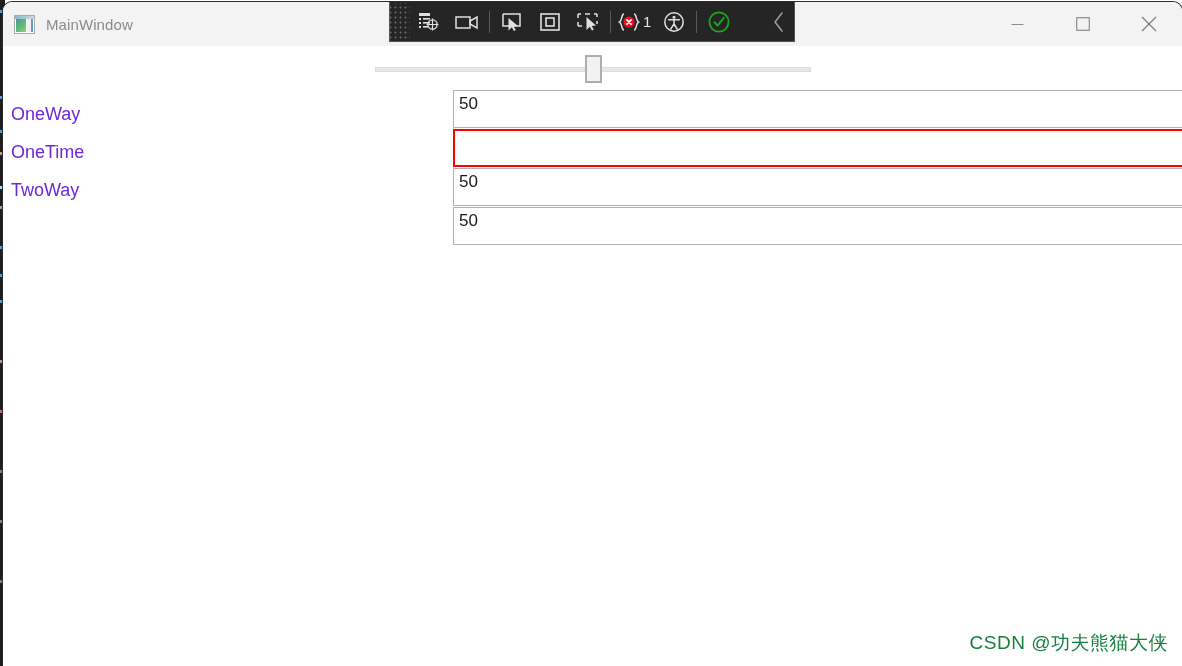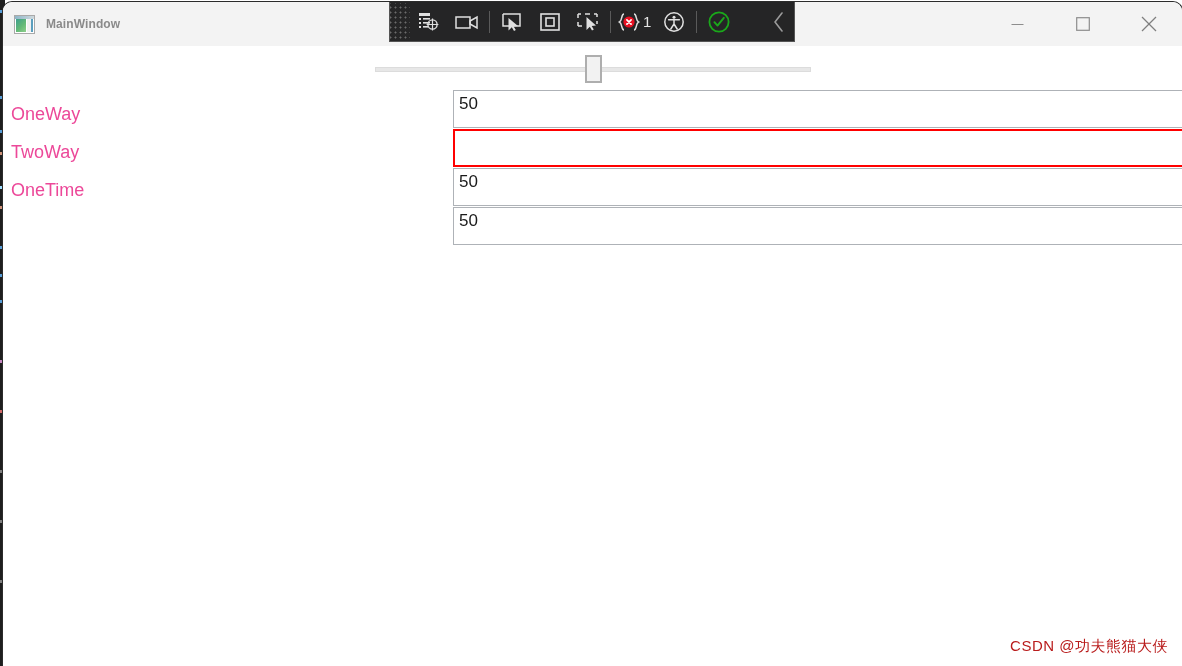--- a/index.html
+++ b/index.html
@@ -81,25 +81,24 @@
   }
   .app-icon .ic-right {
     position: absolute; right: 1px; top: 3px; width: 6px; bottom: 1px;
     background: #f1f1f1;
   }
   .app-icon .ic-bar {
     position: absolute; right: 1px; top: 3px; width: 2px; bottom: 1px;
     background: #5b9fbe;
   }
   .title-text {
-    font-size: 12px;
+    font-size: 15px;
     color: #8a8a8a;
     letter-spacing: 0.1px;
     white-space: nowrap;
-    font-weight: bold;
   }
 
   
   .caption-buttons {
     position: absolute;
     right: 0; top: 0;
     height: 44px;
     display: flex;
   }
   .cap-btn {
@@ -197,21 +196,21 @@
   .labels {
     position: absolute;
     left: 8px; top: 49px;
     width: 420px;
   }
   .lbl {
     height: 38px;
     display: flex;
     align-items: center;
     font-size: 18px;
-    color: #ec4899;
+    color: #6d28d9;
     white-space: nowrap;
   }
 
   
   .fields {
     position: absolute;
     left: 450px; top: 44px;
     right: -2px;
   }
   .tb {
@@ -227,22 +226,22 @@
     margin-bottom: 1px;
   }
   .tb.error {
     border: 2px solid #ff0000;
   }
 
   
   .watermark {
     position: absolute;
     right: 14px; bottom: 10px;
-    font-size: 15px;
-    color: #b91c1c;
+    font-size: 19px;
+    color: #15803d;
     white-space: nowrap;
     letter-spacing: 0.5px;
   }
 </style>
 </head>
 <body>
 
 <div id="root">
 
   <div class="editor-sliver">
@@ -385,22 +384,22 @@
 
     <div class="client">
 
       <div class="slider-wrap">
         <div class="slider-track"></div>
         <div class="slider-thumb"></div>
       </div>
 
       <div class="labels">
         <div class="lbl">OneWay</div>
+        <div class="lbl">OneTime</div>
         <div class="lbl">TwoWay</div>
-        <div class="lbl">OneTime</div>
       </div>
 
       <div class="fields">
         <div class="tb">50</div>
         <div class="tb error"></div>
         <div class="tb">50</div>
         <div class="tb">50</div>
       </div>
 
       <div class="watermark">CSDN @功夫熊猫大侠</div>

